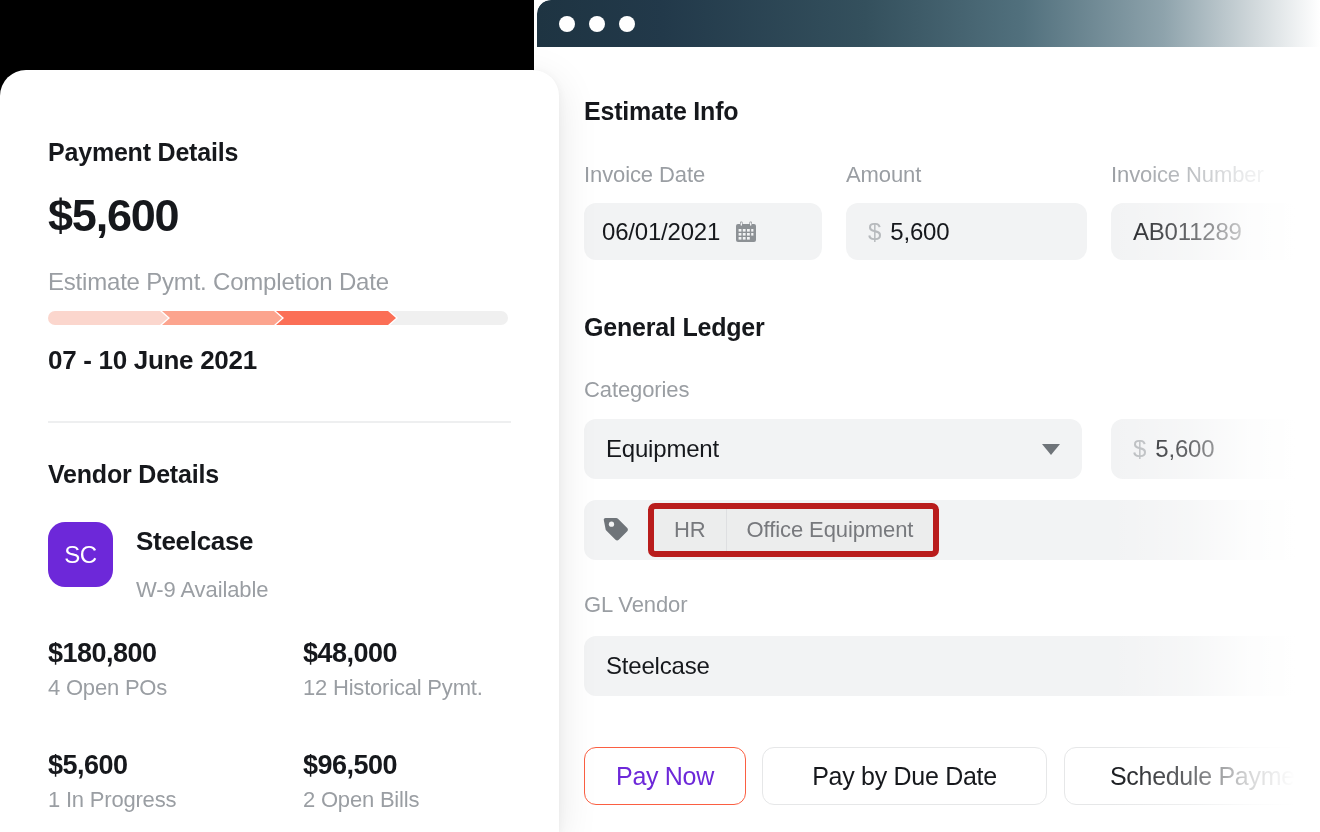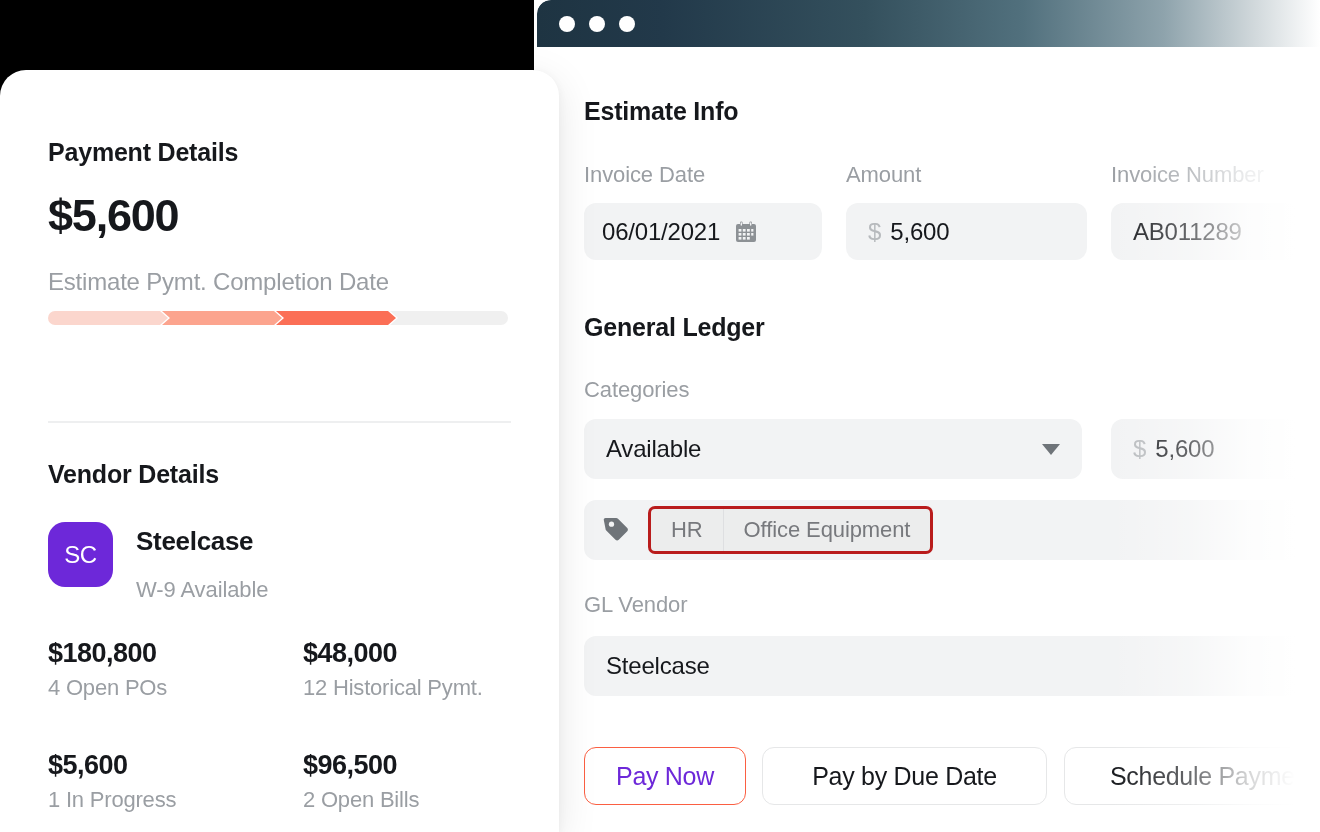--- a/index.html
+++ b/index.html
@@ -125,21 +125,21 @@
   #tag-row {
     background: #f2f3f4;
     border-radius: 12px;
     display: flex;
     align-items: center;
   }
   .tag-icon { width: 30px; height: 30px; margin-left: 18px; flex: none; }
   .tag-pill {
     display: flex;
     margin-left: 16px;
-    border: 3px solid #b91c1c;
+    border: 6px solid #b91c1c;
     border-radius: 7px;
     overflow: hidden;
     background: #eceded;
   }
   .tag-pill span {
     font-size: 22px;
     color: #77797d;
     padding: 8px 20px;
     letter-spacing: -0.1px;
     white-space: nowrap;
@@ -340,21 +340,21 @@
     <div class="rp field-label" style="left:574px; top:115px;">Invoice Number</div>
     <div class="rp input-box" style="left:574px; top:156px; width:250px; height:57px; padding:0 22px;">
       <span class="input-val">AB011289</span>
     </div>
 
     <div class="rp section-title" style="left:47px; top:266px;">General Ledger</div>
 
     <div class="rp field-label" style="left:47px; top:330px;">Categories</div>
 
     <div class="rp input-box" style="left:47px; top:372px; width:498px; height:60px; padding-left:22px;">
-      <span class="input-val">Available</span>
+      <span class="input-val">Equipment</span>
       <span class="caret"></span>
     </div>
 
     <div class="rp input-box" style="left:574px; top:372px; width:250px; height:60px; padding:0 22px;">
       <span class="input-prefix">$</span>
       <span class="input-val">5,600</span>
     </div>
 
     <div class="rp" id="tag-row" style="left:47px; top:453px; width:777px; height:60px;">
       <svg class="tag-icon" viewBox="0 0 24 24">
@@ -389,20 +389,21 @@
 
   <div class="lc muted" style="left:48px; top:198px;">Estimate Pymt. Completion Date</div>
 
   <div class="lc" id="progress" style="left:48px; top:241px; width:463px;">
     <div class="seg first" style="background: rgb(251, 214, 205); width: 120px;"></div>
     <div class="seg chev" style="background: rgb(252, 164, 142); width: 120px; margin-left: -6px;"></div>
     <div class="seg chev" style="background: rgb(251, 111, 86); width: 120px; margin-left: -6px;"></div>
     <div class="seg last" style="background: rgb(240, 240, 240); width: 118px; margin-left: -6px;"></div>
   </div>
 
+  <div class="lc date-strong" style="left:48px; top:275px;">07 - 10 June 2021</div>
 
   <div class="lc" id="divider" style="left:48px; top:351px; width:463px;"></div>
 
   <div class="lc lc-title" style="left:48px; top:390px;">Vendor Details</div>
 
   <div class="lc" style="left:48px; top:452px;" id="avatar">SC</div>
 
   <div class="lc" style="left:136px; top:456px;">
     <div class="vendor-name">Steelcase</div>
     <div class="vendor-sub">W-9 Available</div>

